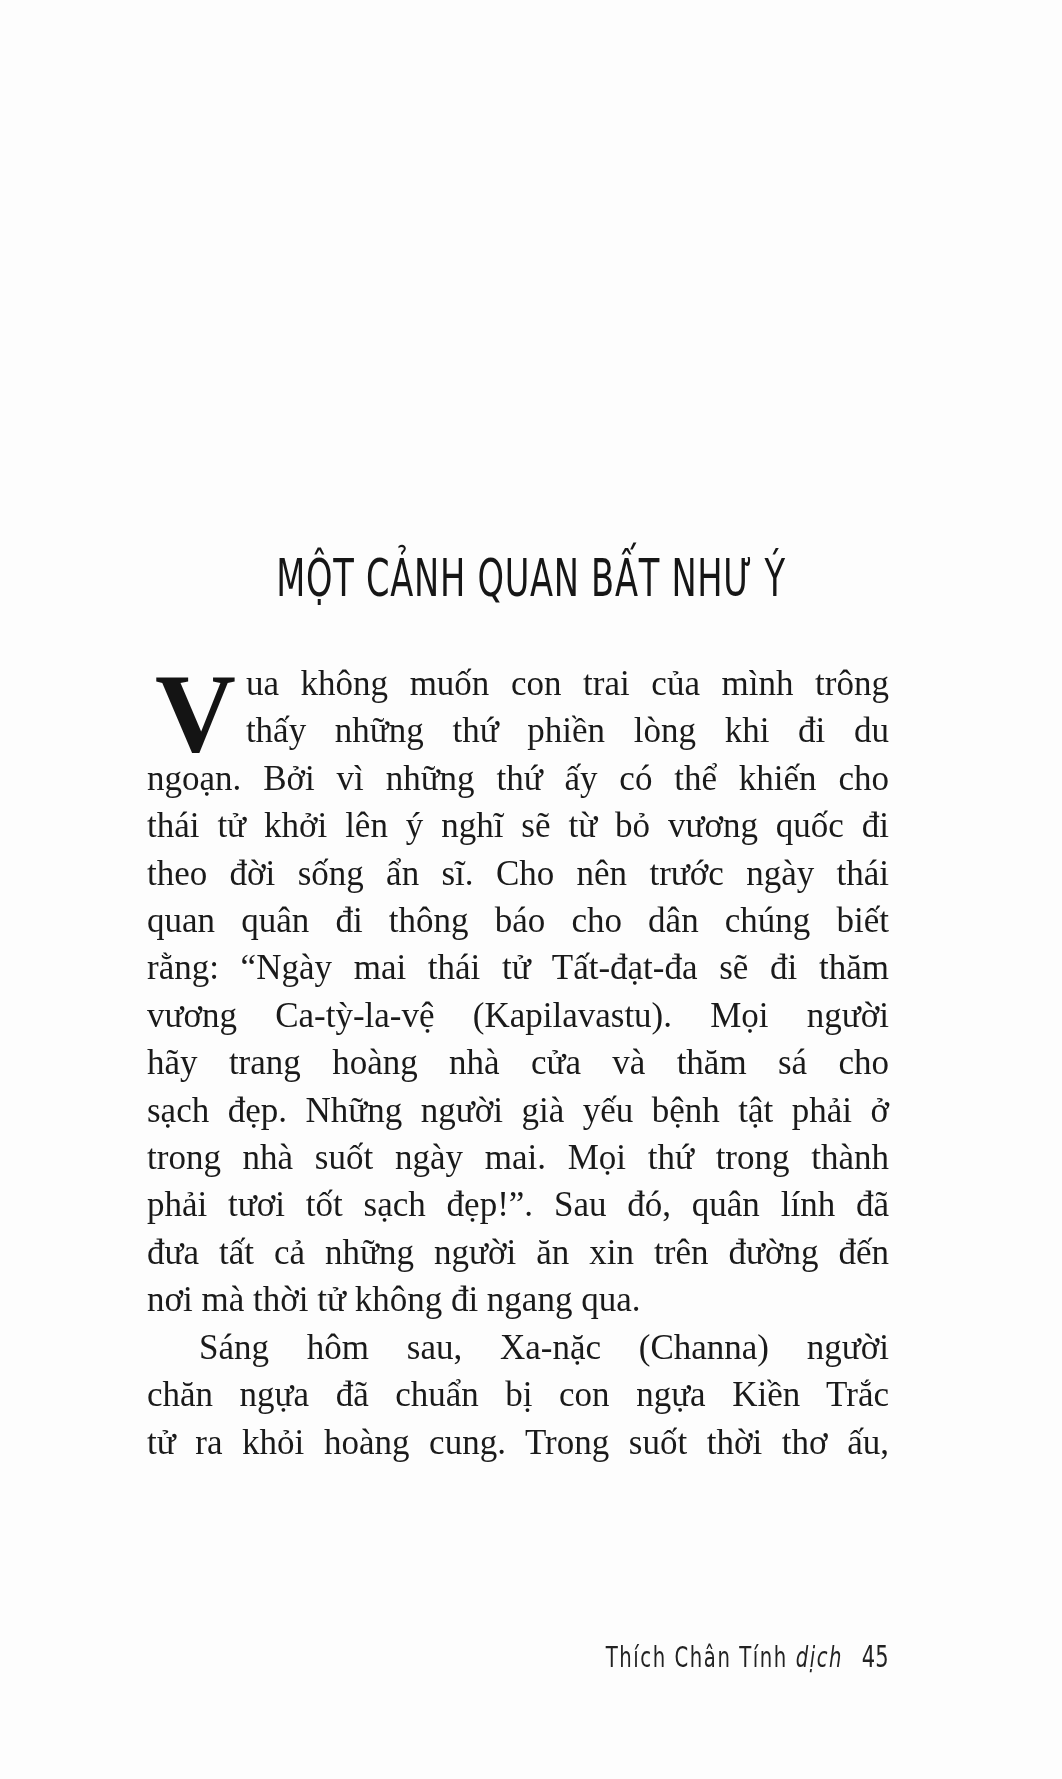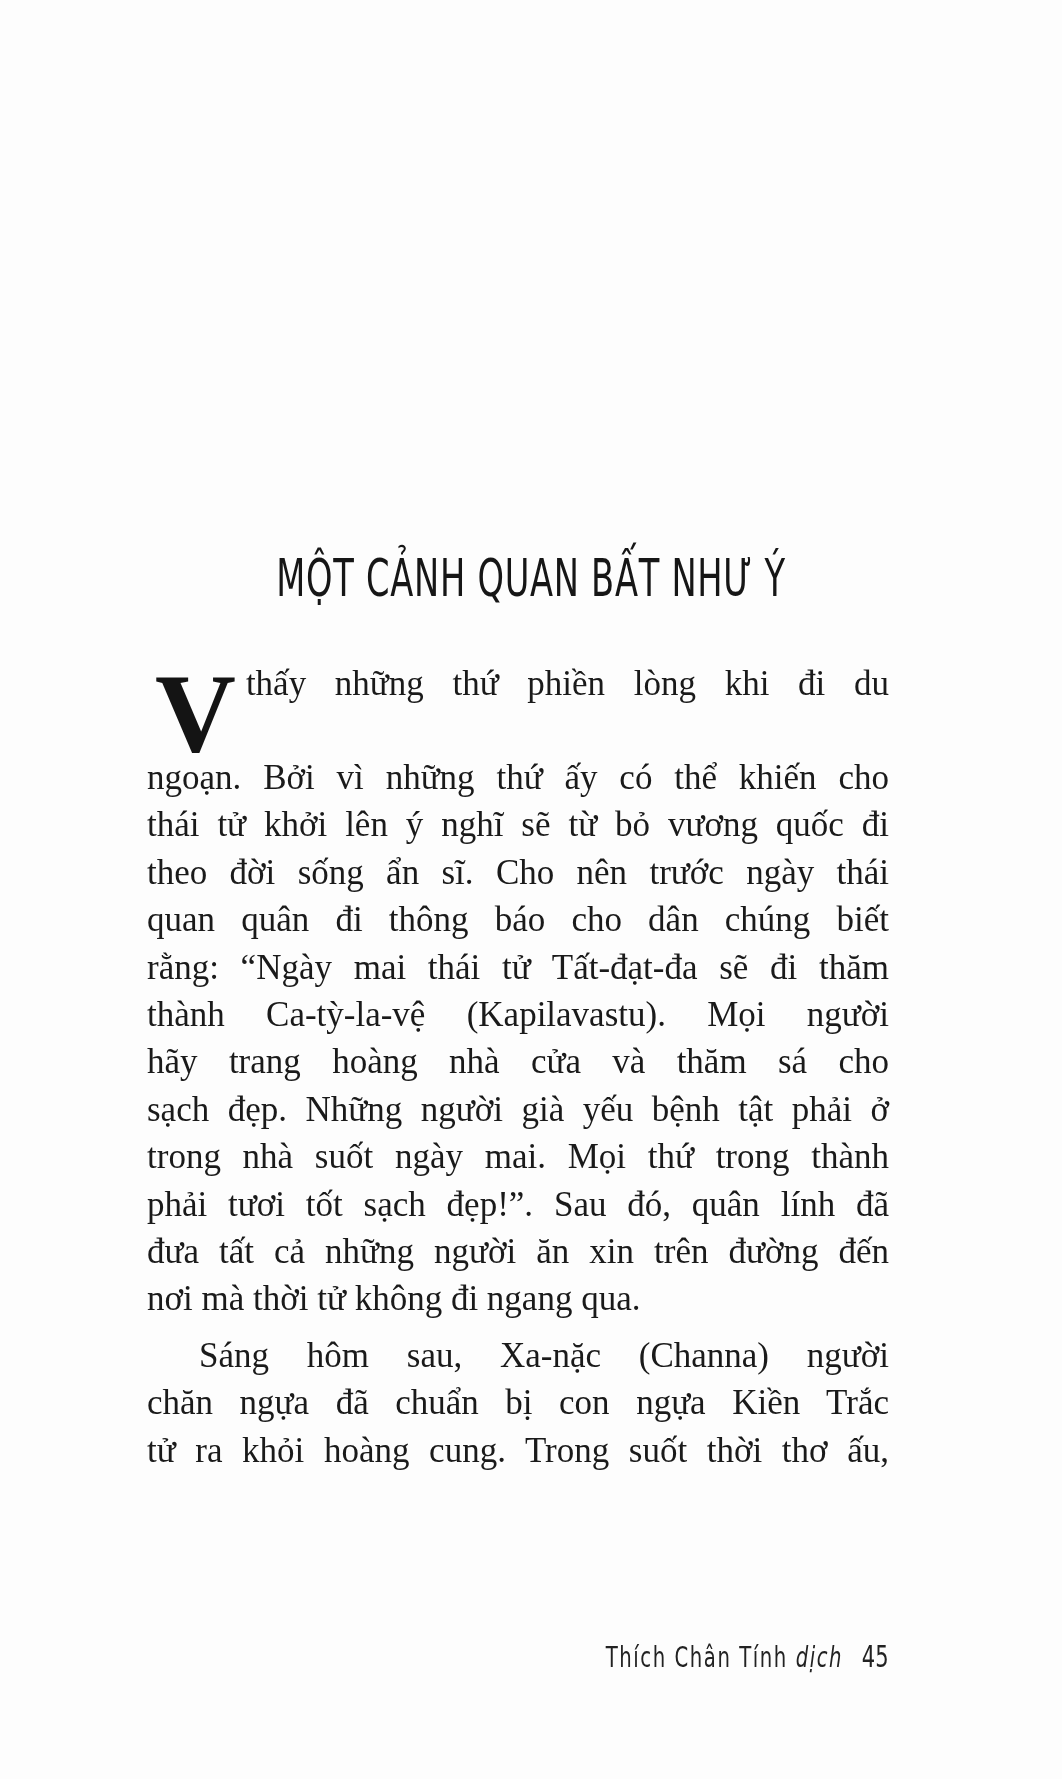--- a/index.html
+++ b/index.html
@@ -70,21 +70,20 @@
       font-size: 112px;
       line-height: 86px;
       height: 86px;
       margin: 8px 10px 0 8px;
       color: #141414;
       font-weight: bold;
       position: relative;
       top: 2px;
     }
     .para2 {
-      margin-top: 9px;
     }
     .para2 .first {
       padding-left: 52px;
     }
     .footer {
       position: absolute;
       top: 1637px;
       right: 173px;
       font-family: "DejaVu Sans Condensed", "DejaVu Sans", sans-serif;
       font-size: 28px;
@@ -108,27 +107,28 @@
 <body>
 
 <div class="page">
 
   <div class="chapter-title">MỘT CẢNH QUAN BẤT NHƯ Ý</div>
 
   <div class="body-text">
 
     <div class="para para1">
       <span class="dropcap">V</span>
+      <span class="line">ua không muốn con trai của mình trông</span>
       <span class="line">thấy những thứ phiền lòng khi đi du</span>
       <span class="line" style="clear:left;">ngoạn. Bởi vì những thứ ấy có thể khiến cho</span>
       <span class="line">thái tử khởi lên ý nghĩ sẽ từ bỏ vương quốc đi</span>
       <span class="line">theo đời sống ẩn sĩ. Cho nên trước ngày thái</span>
       <span class="line">quan quân đi thông báo cho dân chúng biết</span>
       <span class="line">rằng: “Ngày mai thái tử Tất-đạt-đa sẽ đi thăm</span>
-      <span class="line">thành Ca-tỳ-la-vệ (Kapilavastu). Mọi người</span>
+      <span class="line">vương Ca-tỳ-la-vệ (Kapilavastu). Mọi người</span>
       <span class="line">hãy trang hoàng nhà cửa và thăm sá cho</span>
       <span class="line">sạch đẹp. Những người già yếu bệnh tật phải ở</span>
       <span class="line">trong nhà suốt ngày mai. Mọi thứ trong thành</span>
       <span class="line">phải tươi tốt sạch đẹp!”. Sau đó, quân lính đã</span>
       <span class="line">đưa tất cả những người ăn xin trên đường đến</span>
       <span class="line last">nơi mà thời tử không đi ngang qua.</span>
     </div>
 
     <div class="para para2">
       <span class="line first">Sáng hôm sau, Xa-nặc (Channa) người</span>

